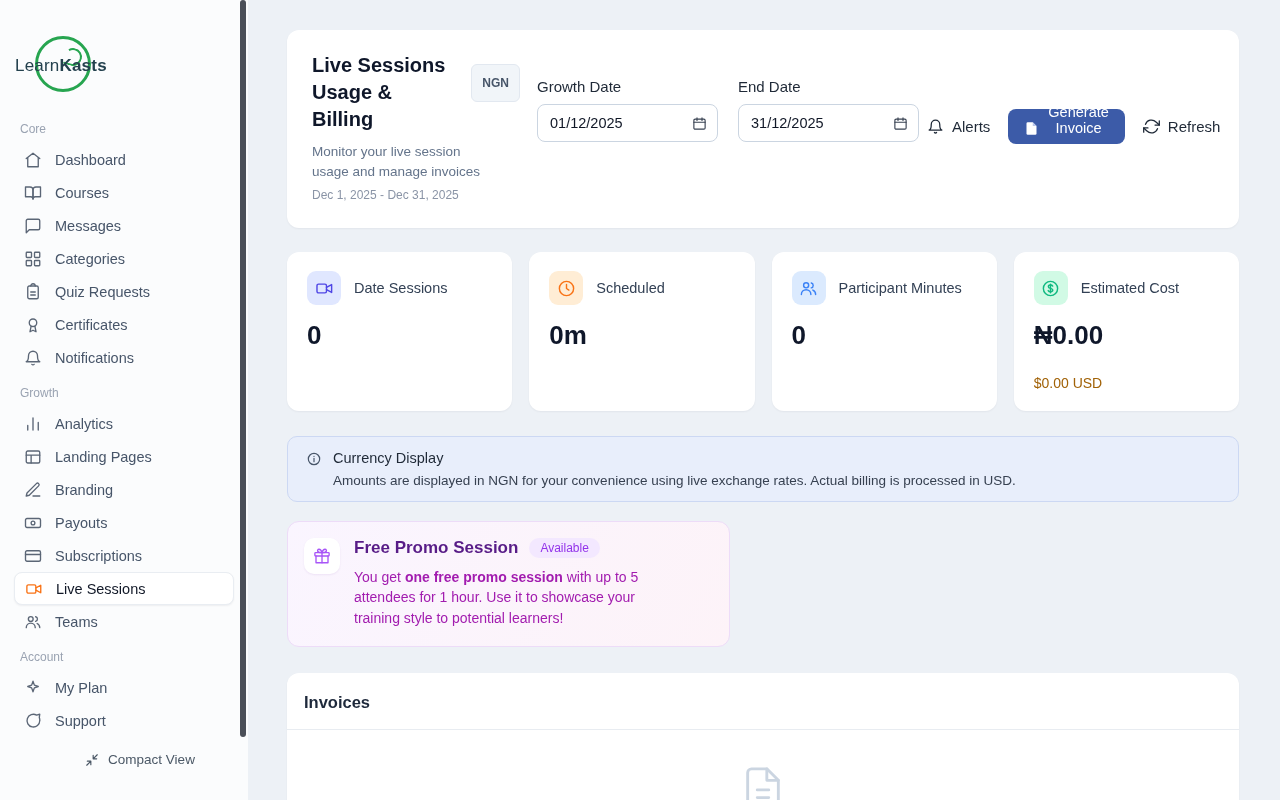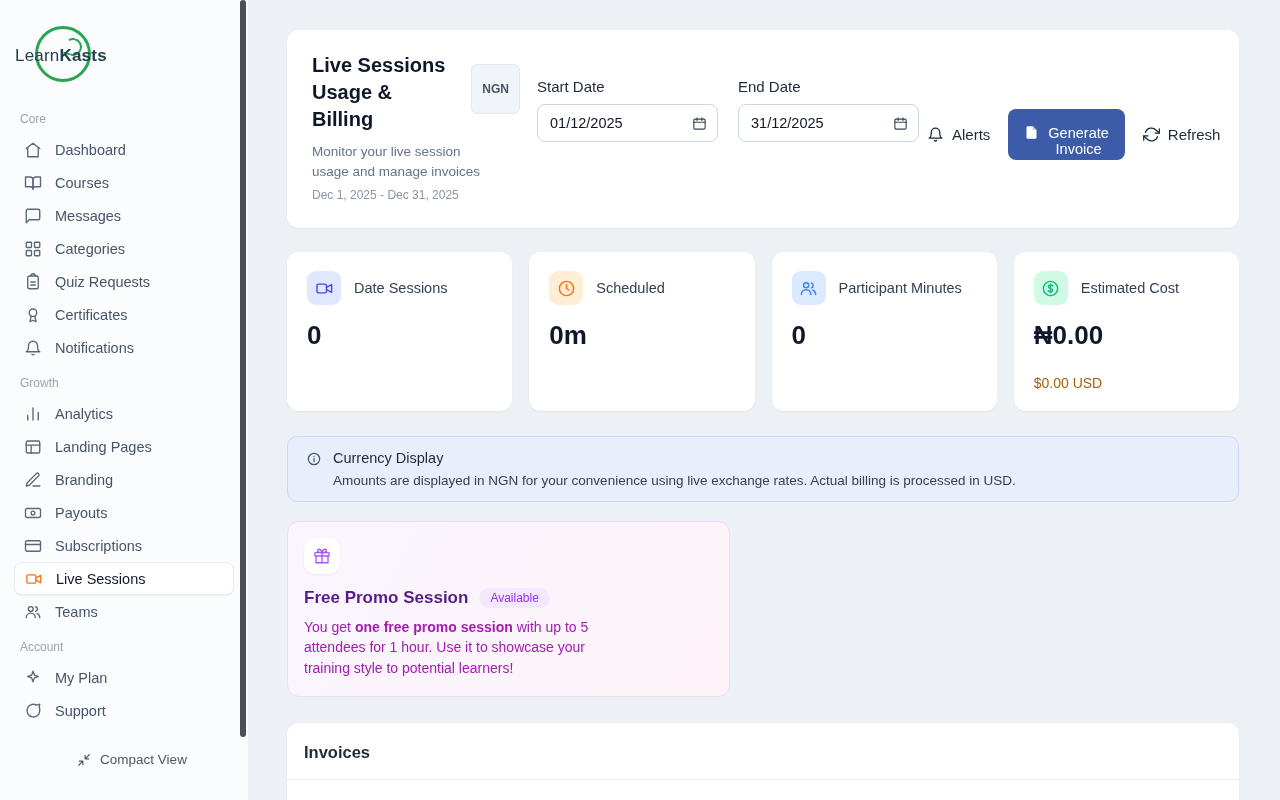--- a/index.html
+++ b/index.html
@@ -1,58 +1,58 @@
 <!DOCTYPE html>
 <html><head>
 <meta charset="utf-8">
 <style>
   * { margin:0; padding:0; box-sizing:border-box; }
   html,body { width:1280px; height:800px; overflow:hidden; }
   body { font-family:"Liberation Sans","DejaVu Sans",sans-serif; background:#edf1f6; color:#1e293b; }
   .app { display:flex; width:1280px; height:800px; }
 
   
-  .sidebar { position:relative; width:248px; min-width:248px; height:100%; background:#fbfcfd; padding-top:14px; }
+  .sidebar { position:relative; width:248px; min-width:248px; height:100%; background:#fbfcfd; padding-top:24px; }
   .sb-scroll-thumb { position:absolute; top:0; right:2px; width:6px; height:737px; background:#4b4f58; border-radius:4px; }
   .logo-wrap { position:relative; height:86px; }
   .logo-ring { position:absolute; left:35px; top:12px; width:56px; height:56px; border:3px solid #27a550; border-radius:50%; }
   .logo-ring::after { content:""; position:absolute; right:6px; top:9px; width:14px; height:14px; border:2.5px solid #27a550; border-radius:50% 50% 50% 0; transform:rotate(15deg); border-left-color:transparent; }
   .logo-text { position:absolute; left:15px; top:32px; font-size:17px; color:#24414e; letter-spacing:.2px; }
   .logo-text b { font-weight:800; }
   .nav { padding:0 14px; }
   .sec-label { font-size:12px; color:#9aa3b2; margin:12px 6px 7px; }
   .nav-item { display:flex; align-items:center; gap:13px; height:33px; padding:0 10px; border-radius:8px; color:#475569; font-size:14.5px; cursor:pointer; }
   .nav-item .ic { color:#5b6676; display:flex; }
   .nav-item.active { background:#ffffff; border:1px solid #e9edf2; box-shadow:0 1px 2px rgba(15,23,42,.06); color:#111827; font-weight:500; }
   .nav-item.active .ic { color:#f97316; }
   .ic svg { width:18px; height:18px; display:block; }
-  .sb-footer { position:absolute; bottom:33px; left:8px; width:100%; display:flex; justify-content:center; }
+  .sb-footer { position:absolute; bottom:33px; left:16px; width:100%; display:flex; justify-content:center; }
   .compact-btn { display:flex; align-items:center; gap:9px; color:#4b5866; font-size:13.5px; background:none; border:none; cursor:pointer; font-family:inherit; }
   .compact-btn svg { width:14px; height:14px; }
 
   
   .main { flex:1; padding:30px 41px 0 39px; overflow:hidden; }
 
   .header-card { background:#fff; border-radius:12px; box-shadow:0 1px 2px rgba(16,24,40,.05); padding:22px 25px 26px; display:flex; align-items:flex-start; }
   .title-col { width:208px; }
   .title-row { display:flex; align-items:flex-start; }
   .page-title { font-size:20px; line-height:27px; font-weight:700; color:#0f172a; width:150px; }
-  .cur-badge { margin-left:18px; margin-top:12px; background:#f1f5f9; border:1px solid #e2e8f0; color:#475569; font-size:12px; font-weight:600; padding:17px 10px; border-radius:6px; }
+  .cur-badge { margin-left:18px; margin-top:12px; background:#f1f5f9; border:1px solid #e2e8f0; color:#475569; font-size:12px; font-weight:600; padding:11px 10px; border-radius:6px; }
   .subtitle { margin-top:9px; font-size:13.5px; line-height:1.45; color:#64748b; width:185px; }
   .date-range { margin-top:7px; font-size:12px; color:#8a94a6; white-space:nowrap; }
   .date-group { margin-left:17px; margin-top:26px; }
   .date-group + .date-group { margin-left:20px; }
   .field-label { font-size:15px; color:#1f2937; margin-bottom:9px; }
   .date-input { position:relative; width:181px; height:38px; border:1px solid #cbd5e1; border-radius:8px; background:#fff; display:flex; align-items:center; padding:0 34px 0 12px; font-size:14.5px; color:#111827; cursor:text; }
   .date-input .cal { position:absolute; right:10px; top:11px; color:#374151; }
   .date-input .cal svg { width:15px; height:15px; display:block; }
   .hdr-actions { margin-left:auto; margin-top:57px; display:flex; align-items:center; gap:10px; }
   .ghost-btn { display:flex; align-items:center; gap:8px; background:none; border:none; color:#1f2937; font-size:15px; cursor:pointer; padding:6px 8px; font-family:inherit; }
   .ghost-btn svg { width:17px; height:17px; }
-  .primary-btn { display:flex; align-items:flex-start; gap:9px; background:#3c5ba8; color:#fff; border:none; border-radius:8px; height:51px; padding:16px 16px; font-size:14.5px; font-weight:500; cursor:pointer; font-family:inherit; }
+  .primary-btn { display:flex; align-items:flex-end; gap:9px; background:#3c5ba8; color:#fff; border:none; border-radius:8px; height:35px; padding:8px 16px; font-size:14.5px; font-weight:500; cursor:pointer; font-family:inherit; }
   .primary-btn svg { width:15px; height:15px; }
 
   .stats-row { display:flex; gap:17px; margin-top:24px; }
   .stat-card { flex:1; background:#fff; border-radius:12px; box-shadow:0 1px 2px rgba(16,24,40,.05); padding:19px 20px 20px; }
   .stat-top { display:flex; align-items:center; gap:13px; }
   .stat-iconbox { width:34px; height:34px; border-radius:9px; display:flex; align-items:center; justify-content:center; }
   .stat-iconbox svg { width:19px; height:19px; }
   .ib-indigo { background:#e0e7ff; color:#4f46e5; }
   .ib-orange { background:#ffedd5; color:#f97316; }
   .ib-blue   { background:#dbeafe; color:#3b82f6; }
@@ -60,21 +60,21 @@
   .stat-label { font-size:14.5px; color:#334155; }
   .stat-value { margin-top:15px; font-size:26px; font-weight:700; color:#0f172a; }
   .stat-sub { margin-top:24px; font-size:14px; color:#a16207; }
 
   .notice { margin-top:25px; background:#e8eefb; border:1px solid #ccd8f3; border-radius:10px; padding:13px 18px; display:flex; gap:11px; }
   .notice .ic { color:#475569; margin-top:1px; }
   .notice .ic svg { width:16px; height:16px; }
   .notice-title { font-size:14.5px; color:#1f2937; }
   .notice-body { margin-top:7px; font-size:13.5px; color:#374151; }
 
-  .promo { margin-top:19px; width:443px; background:linear-gradient(120deg,#faf5ff,#fdf3f8); border:1px solid #eddcf8; border-radius:12px; padding:16px 16px 18px; display:flex; gap:14px;flex-direction:column; }
+  .promo { margin-top:19px; width:443px; background:linear-gradient(120deg,#faf5ff,#fdf3f8); border:1px solid #eddcf8; border-radius:12px; padding:16px 16px 18px; display:flex; gap:14px; }
   .gift-box { width:36px; height:36px; background:#fff; border-radius:10px; display:flex; align-items:center; justify-content:center; color:#a855f7; box-shadow:0 1px 2px rgba(88,28,135,.08); flex:none; }
   .gift-box svg { width:18px; height:18px; }
   .promo-title-row { display:flex; align-items:center; }
   .promo-title { font-size:17px; font-weight:700; color:#581c87; }
   .promo-badge { margin-left:11px; background:#f3e8ff; color:#9333ea; font-size:12px; padding:3px 11px; border-radius:999px; }
   .promo-body { margin-top:9px; font-size:14px; line-height:1.45; color:#a21caf; width:330px; }
   .promo-body b { font-weight:700; }
 
   .invoices-card { margin-top:26px; background:#fff; border-radius:12px 12px 0 0; box-shadow:0 1px 2px rgba(16,24,40,.05); height:300px; }
   .invoices-head { padding:20px 17px 17px; border-bottom:1px solid #e8ecf1; }
@@ -269,21 +269,21 @@
       <div class="title-col">
         <div class="title-row">
           <h1 class="page-title">Live Sessions Usage &amp; Billing</h1>
           <span class="cur-badge">NGN</span>
         </div>
         <p class="subtitle">Monitor your live session usage and manage invoices</p>
         <p class="date-range">Dec 1, 2025 - Dec 31, 2025</p>
       </div>
 
       <div class="date-group">
-        <div class="field-label">Start Date</div>
+        <div class="field-label">Growth Date</div>
         <div class="date-input">
           <span>01/12/2025</span>
           <span class="cal">
               <svg viewBox="0 0 24 24" fill="none" stroke="currentColor" stroke-width="1.8" stroke-linecap="round" stroke-linejoin="round">
                 <rect x="3" y="5" width="18" height="16" rx="2"></rect>
                 <path d="M8 3v4M16 3v4M3 10h18"></path>
               </svg>
             </span>
         </div>
       </div>

